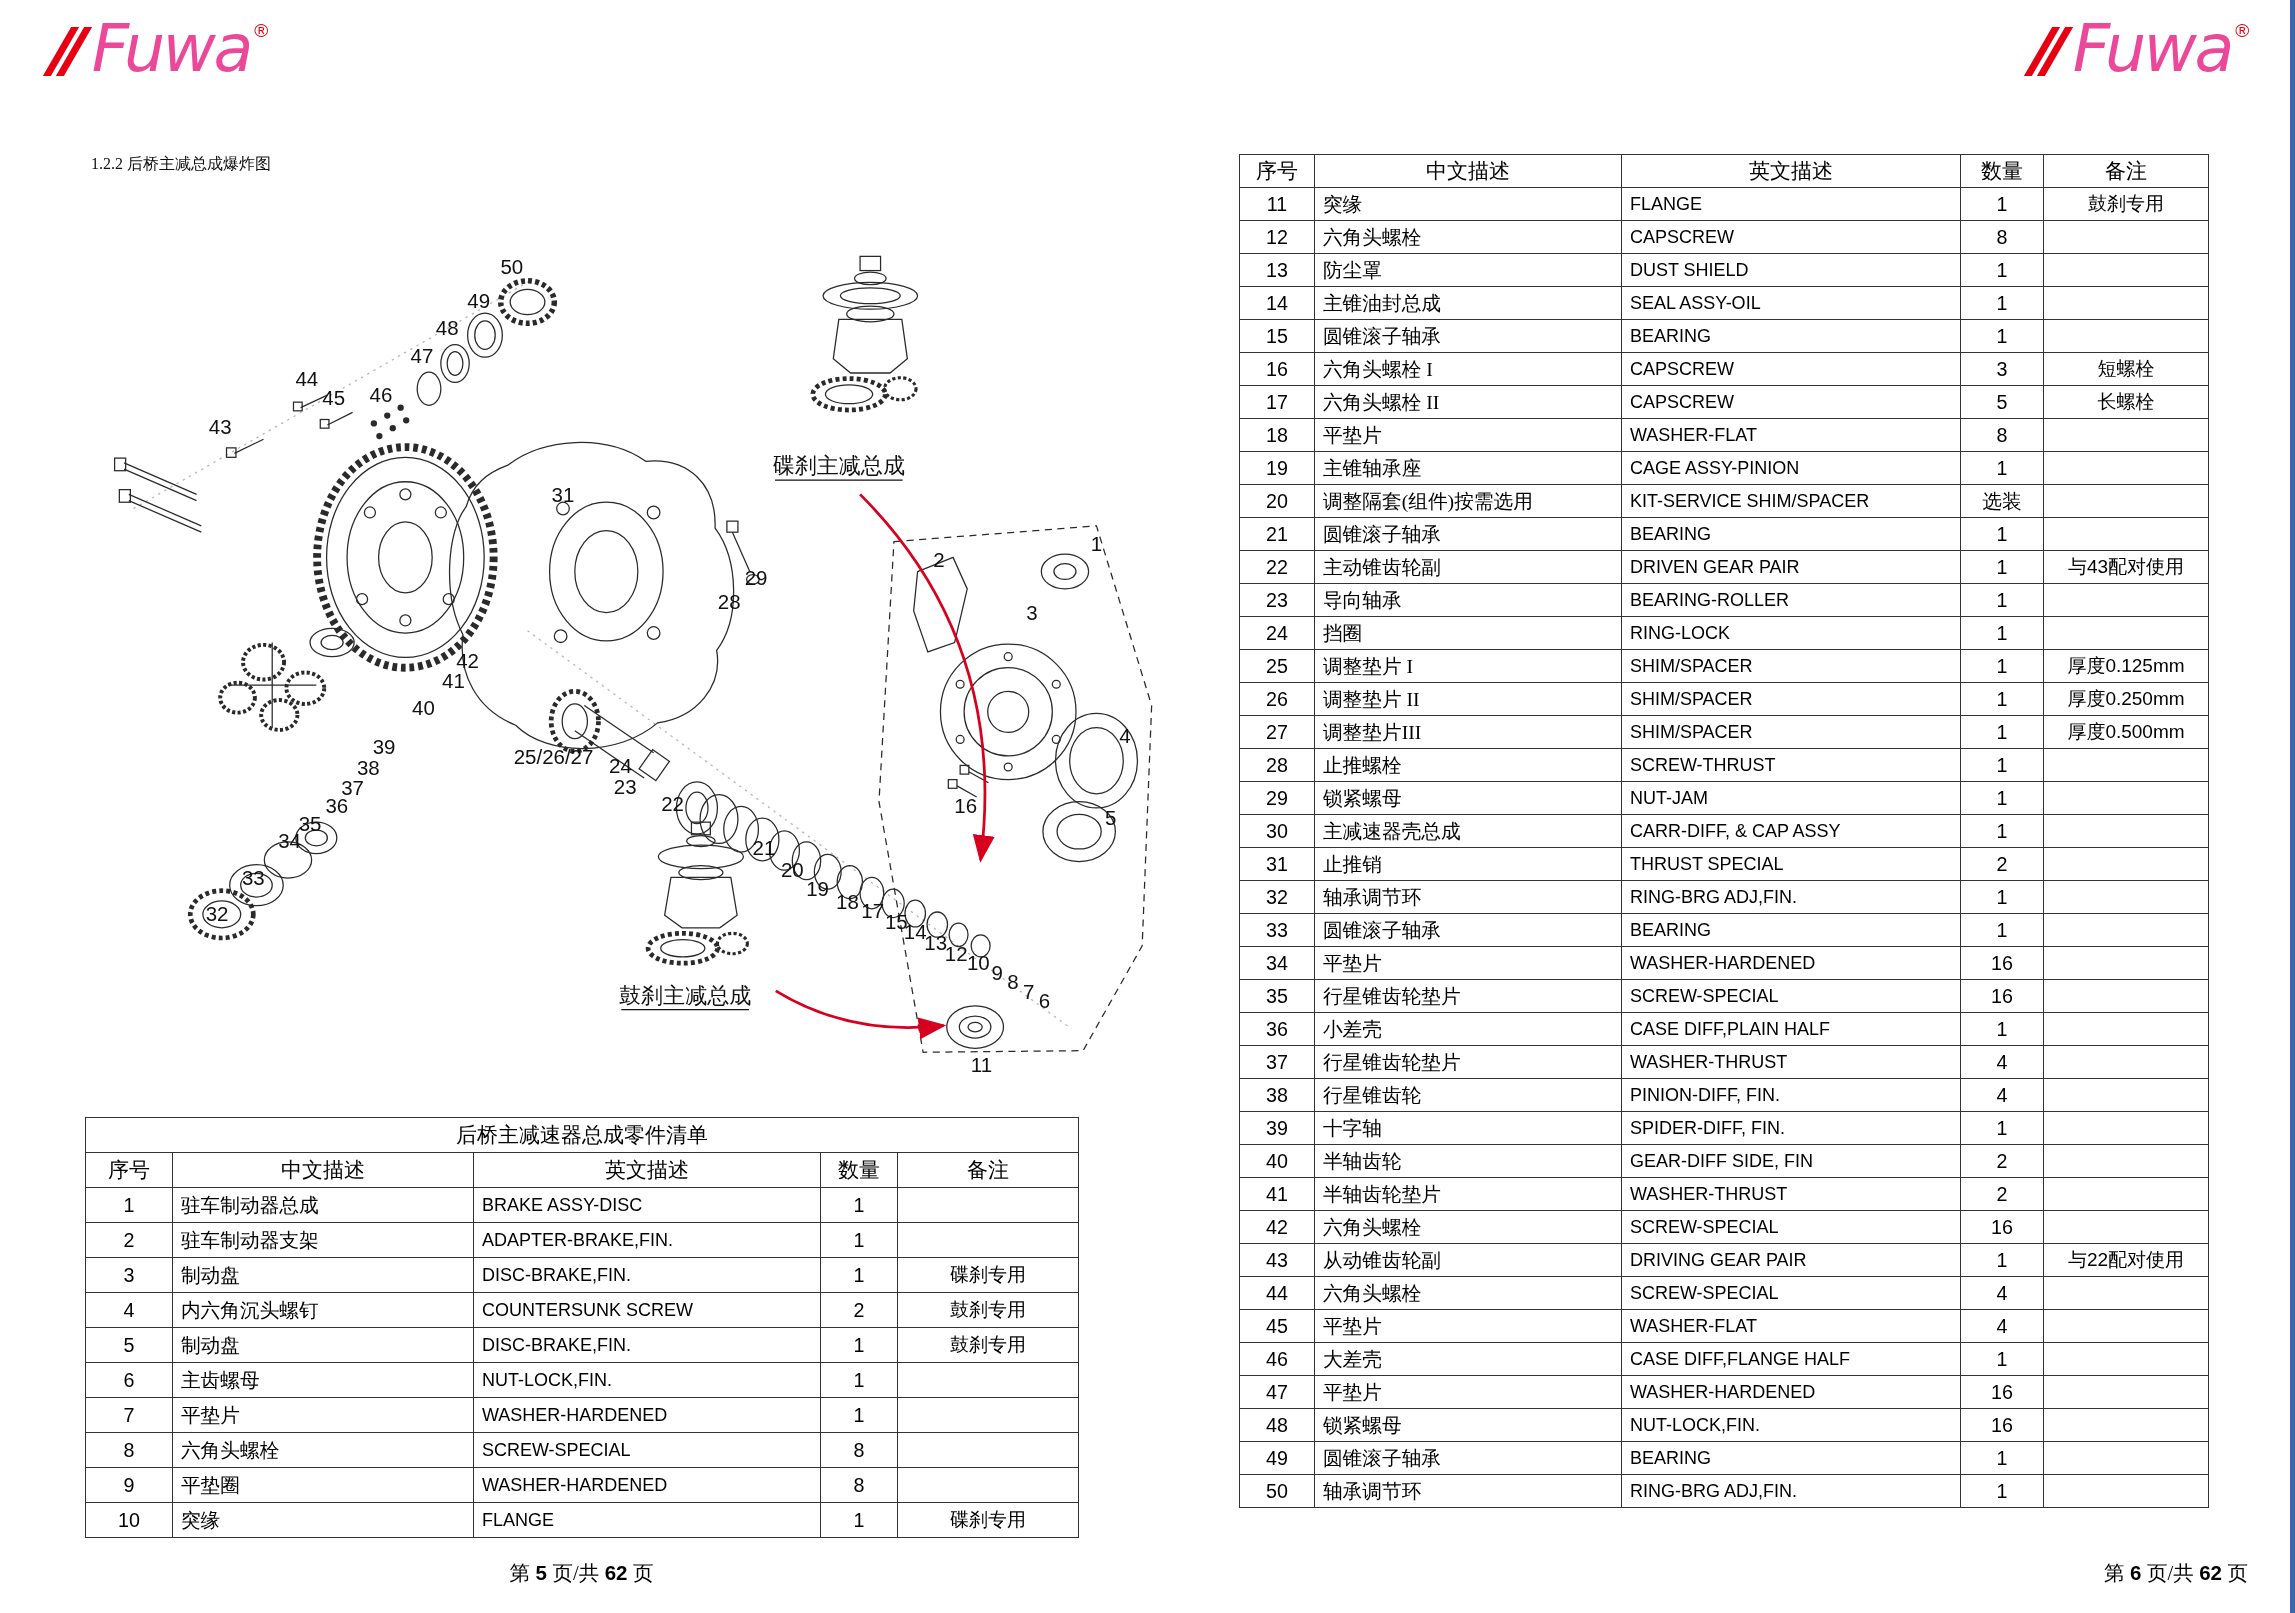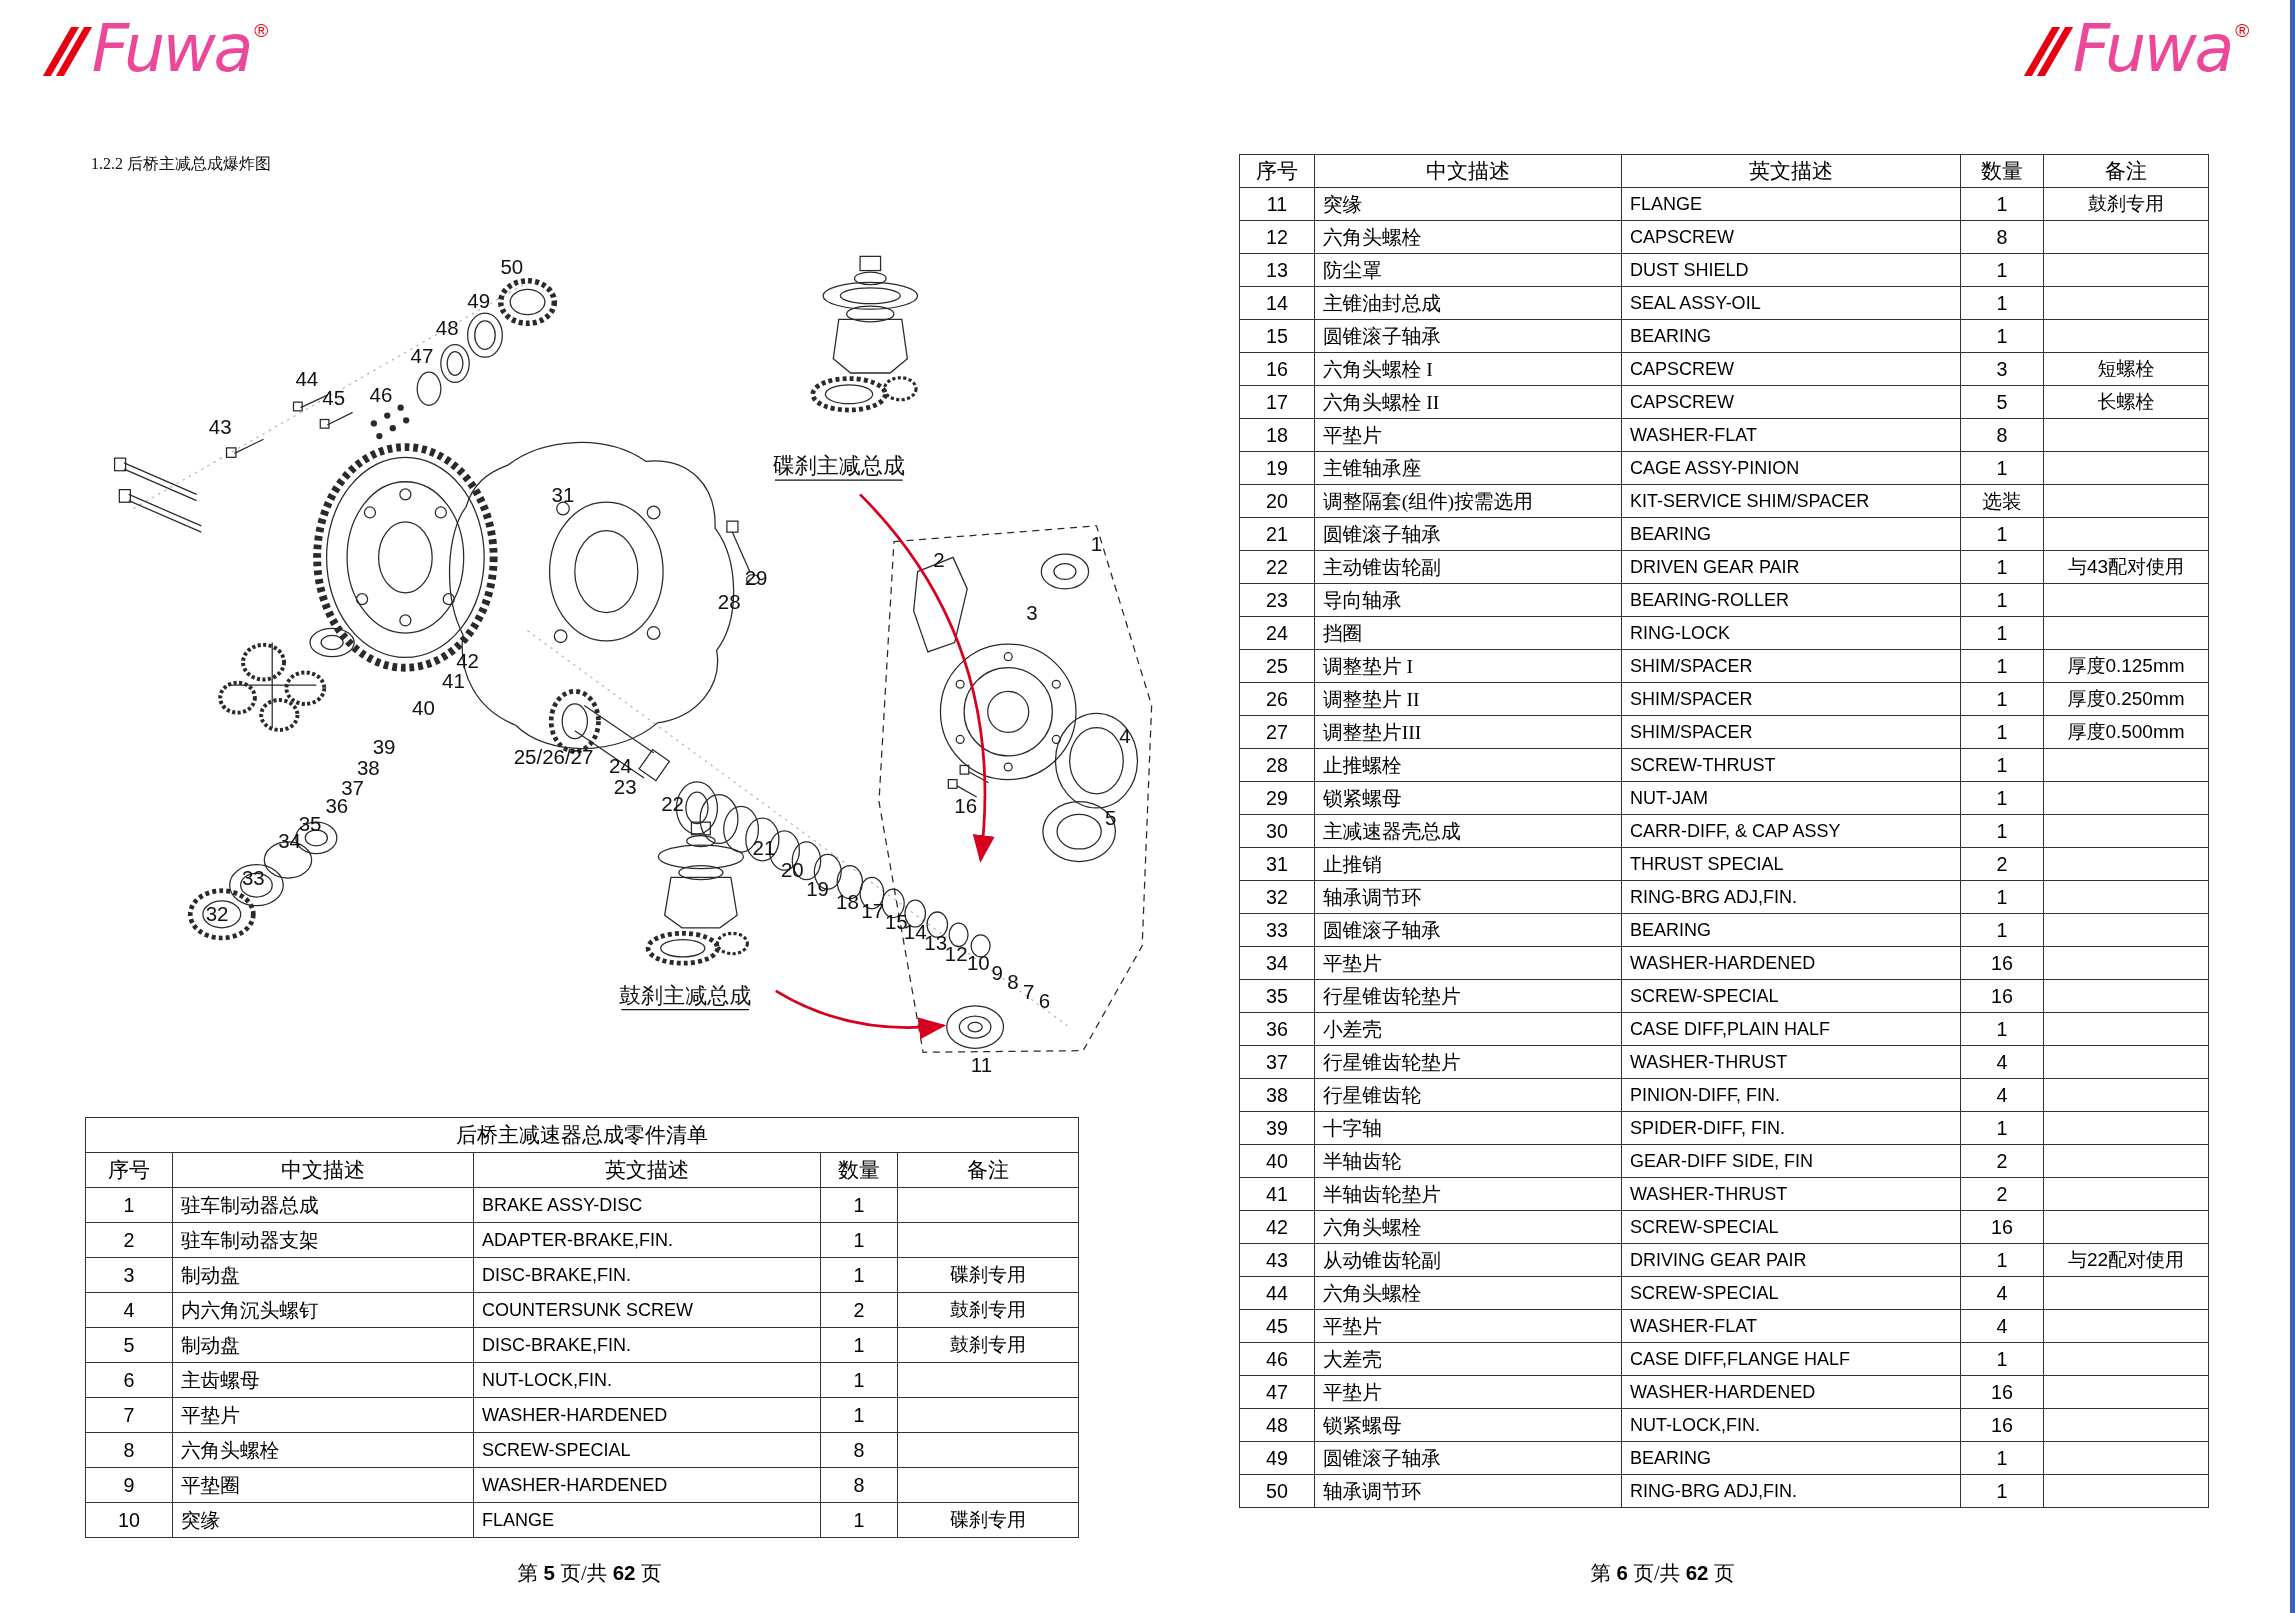--- a/index.html
+++ b/index.html
@@ -39,22 +39,22 @@
   .parts-table td.col1{text-align:left;font-family:"Liberation Serif","DejaVu Serif",serif;font-size:19.7px;margin-left:6px;}
   .parts-table td.col2{text-align:left;font-size:18px;font-family:"Liberation Sans","DejaVu Sans",sans-serif;}
   .parts-table td.col4{font-family:Liberation Sans, sans-serif;font-size:19px;}
   .w0l{width:87px}.w1l{width:301px}.w2l{width:347px}.w3l{width:77px}.w4l{width:181px}
   .w0r{width:75px}.w1r{width:307px}.w2r{width:339px}.w3r{width:83px}.w4r{width:165px}
 
   
   .footer{position:absolute;top:1559px;font-size:20.5px;text-align:center;
     font-family:"Liberation Serif","DejaVu Serif",serif;}
   .footer b{font-family:"Liberation Sans","DejaVu Sans",sans-serif;font-weight:bold;padding:0 5.5px;}
-  .footer-left{left:93px;width:993px;}
-  .footer-right{left:1178px;width:969px;}
+  .footer-left{left:85px;width:993px;}
+  .footer-right{left:1279px;width:969px;text-align:right;}
 </style>
 </head>
 <body>
 
 <div class="sheet">
 
   <div class="logo logo-left">
     <span class="bars">
         <i></i>
         <i></i>

